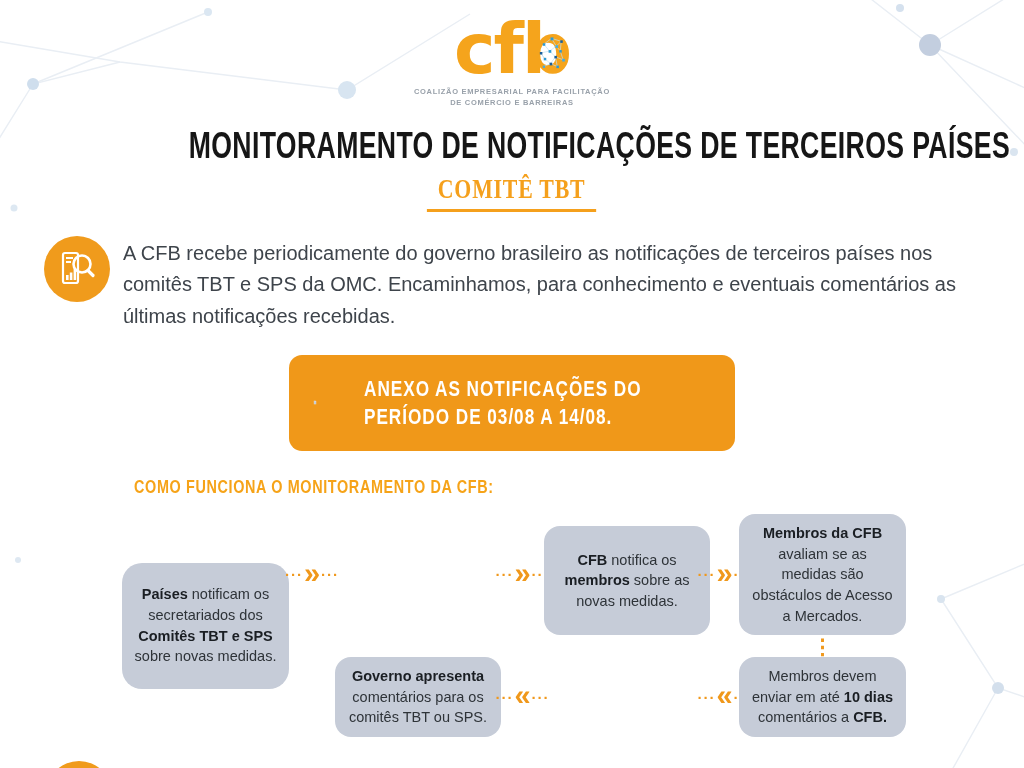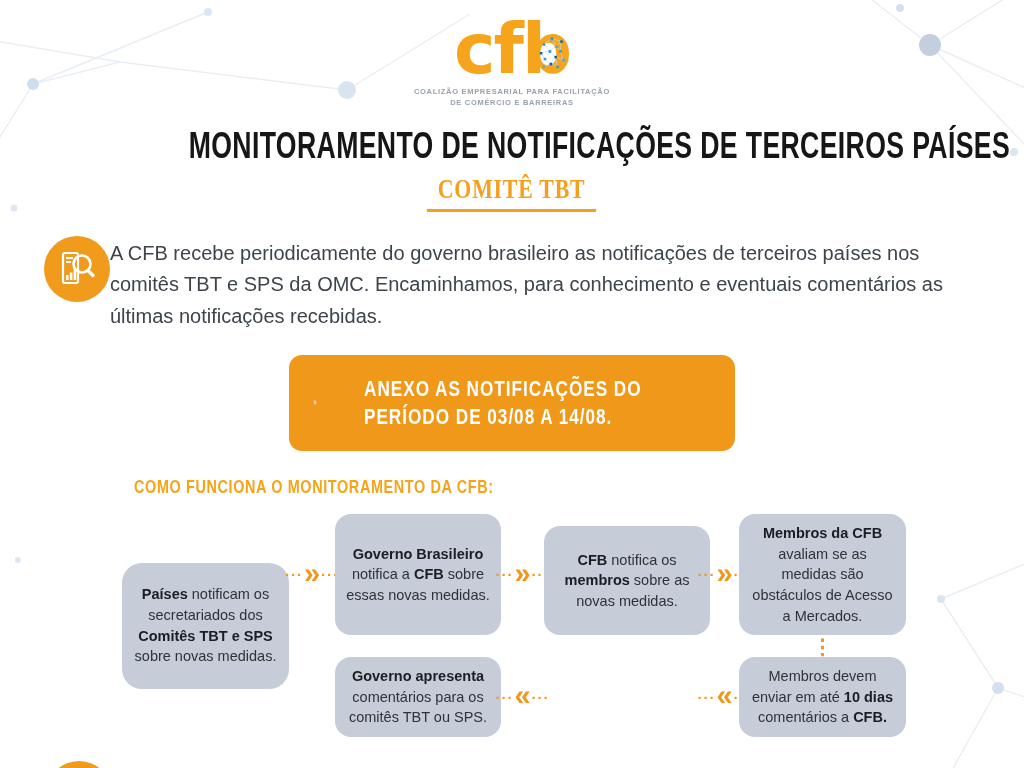--- a/index.html
+++ b/index.html
@@ -19,21 +19,21 @@
   
   .title{margin-top:16px;text-align:center;margin-left:29px;}
   .title>span{display:inline-block;font-size:37px;font-weight:700;color:#161616;
               letter-spacing:.5px;transform:scaleX(.72);transform-origin:50% 50%;white-space:nowrap;}
   .subtitle{margin-top:6px;text-align:center;font-family:Liberation Serif, serif;}
   .subtitle>span{display:inline-block;font-size:28px;font-weight:700;color:#F5A01C;
                  letter-spacing:1px;transform:scaleX(.78);transform-origin:50% 50%;
                  border-bottom:3px solid #F5A01C;padding:0 14px 4px 14px;}
 
   
-  .intro{display:flex;align-items:flex-start;margin:24px 30px 0 44px;}
+  .intro{display:flex;align-items:flex-start;gap:13px;margin:24px 30px 0 44px;}
   .circle-icon{flex:0 0 auto;width:66px;height:66px;border-radius:50%;background:#F09B1C;
                display:flex;align-items:center;justify-content:center;}
   .intro p{margin:2px 0 0 0;font-size:20px;line-height:1.58;color:#3E444B;max-width:880px;}
 
   
   .banner{width:398px;margin:22px auto 0 auto;background:#F09819;border-radius:13px;
           padding:20px 24px;display:flex;align-items:center;gap:47px;cursor:pointer;}
   .banner-text{color:#fff;}
   .banner-text div{font-size:21.5px;font-weight:700;letter-spacing:1.2px;line-height:1.32;
                    transform:scaleX(.8);transform-origin:left center;white-space:nowrap;}
@@ -170,23 +170,20 @@
 
     <div class="flow">
       <div class="fbox pos-b1">
           <div><span class="b">Países</span><span> notificam os secretariados dos </span><span class="b">Comitês TBT e SPS</span><span> sobre novas medidas.</span></div>
         </div>
       <div class="arrow pos-a12">
           <span class="ad">···</span>
           <span class="ac">»</span>
           <span class="ad">···</span>
         </div>
-      <div class="fbox pos-b2">
-          <div><span class="b">Governo Brasileiro</span><span> notifica a </span><span class="b">CFB</span><span> sobre essas novas medidas.</span></div>
-        </div>
       <div class="arrow pos-a23">
           <span class="ad">···</span>
           <span class="ac">»</span>
           <span class="ad">···</span>
         </div>
       <div class="fbox pos-b3">
           <div><span class="b">CFB</span><span> notifica os </span><span class="b">membros</span><span> sobre as novas medidas.</span></div>
         </div>
       <div class="arrow pos-a34">
           <span class="ad">···</span>

